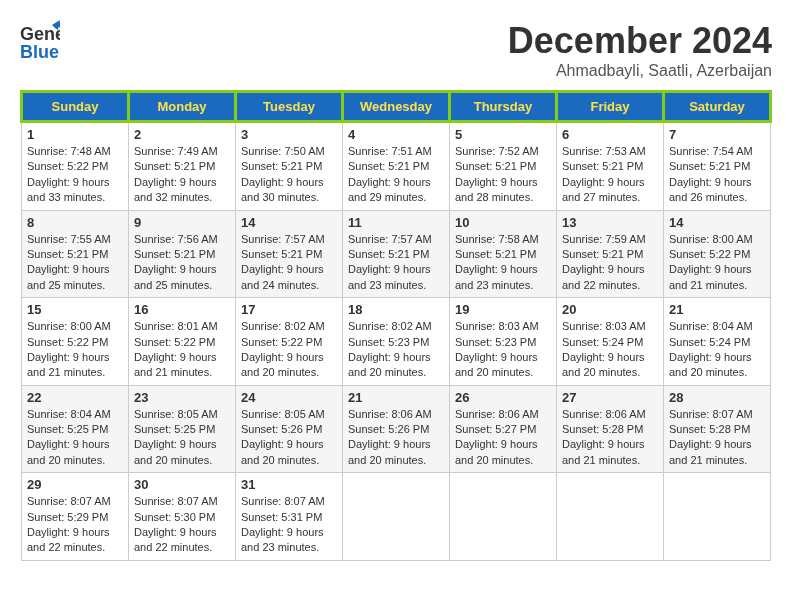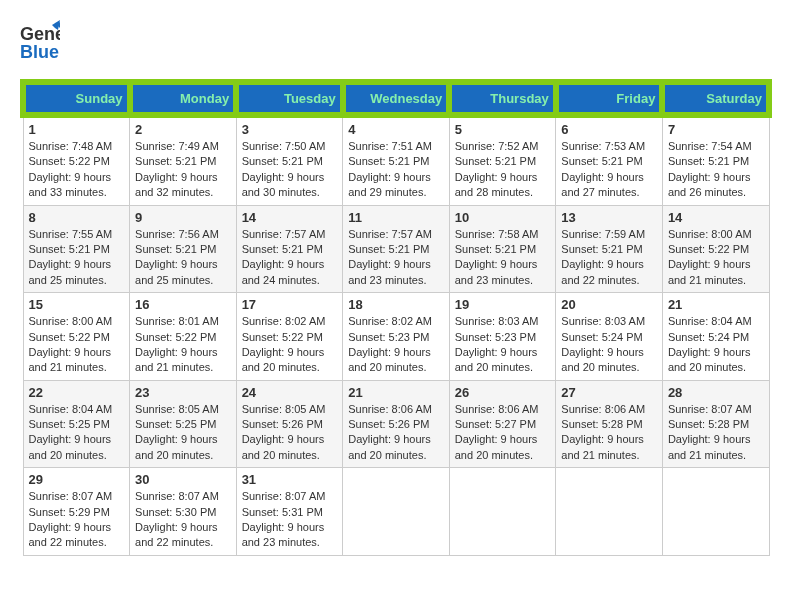--- a/index.html
+++ b/index.html
@@ -28,26 +28,26 @@
       font-size: 16px;
       color: #555;
     }
     .calendar {
       width: 100%;
       border-collapse: collapse;
       font-size: 11px;
     }
     .calendar th {
       background-color: #1a6bbf;
-      color: #86efac;
+      color: #fde047;
       padding: 6px 4px;
-      text-align: right;
+      text-align: center;
       font-size: 13px;
       font-weight: bold;
-      border: 6px solid #84cc16;
+      border: 3px solid #84cc16;
     }
     .calendar td {
       vertical-align: top;
       padding: 4px 5px;
       border: 1px solid #ccc;
       width: calc(100% / 7);
       min-height: 80px;
       background: #fff;
     }
     .calendar tr:nth-child(even) td {
@@ -81,20 +81,24 @@
   <div class="logo-wrapper">
     <div>
       <svg width="40" height="45" viewBox="0 0 40 45">
         <text x="0" y="20" font-size="18" font-weight="bold" fill="#333" font-family="Arial">General</text>
         <text x="0" y="38" font-size="18" font-weight="bold" fill="#1a6bbf" font-family="Arial">Blue</text>
         <polygon points="32,5 40,0 38,10 35,8" fill="#1a6bbf"></polygon>
         <polygon points="35,3 42,2 40,8" fill="#1a6bbf"></polygon>
       </svg>
     </div>
   </div>
+  <div class="title-section">
+    <div class="month-title">December 2024</div>
+    <div class="location-title">Ahmadbayli, Saatli, Azerbaijan</div>
+  </div>
 </div>
 
 <table class="calendar">
   <thead>
     <tr>
     <th>Sunday</th>
         <th>Monday</th>
         <th>Tuesday</th>
         <th>Wednesday</th>
         <th>Thursday</th>

